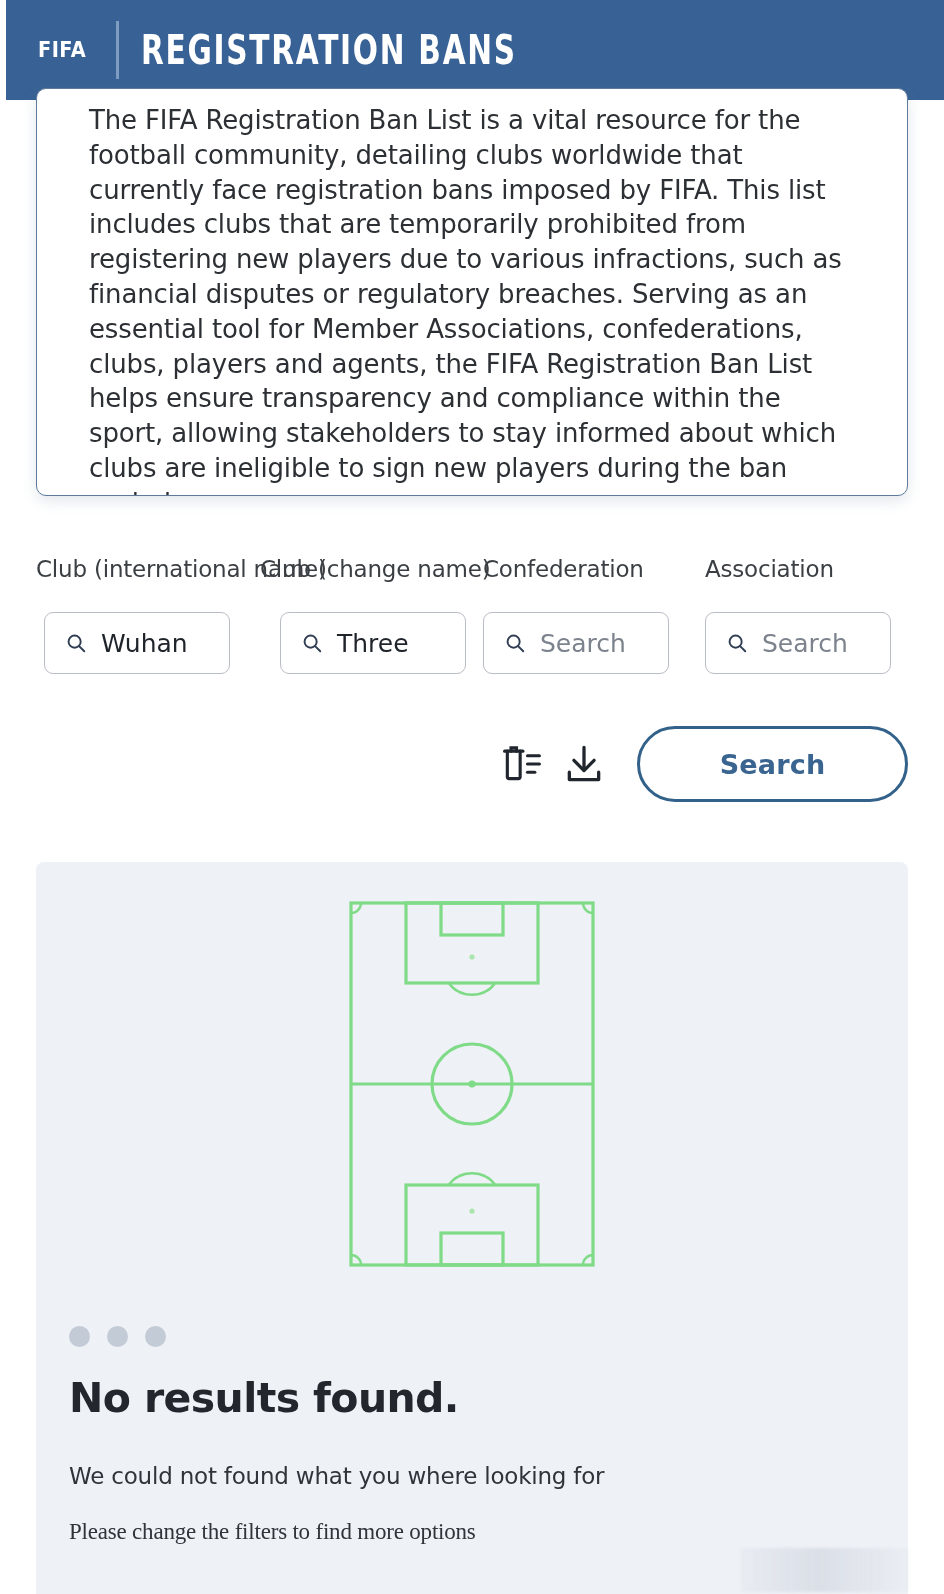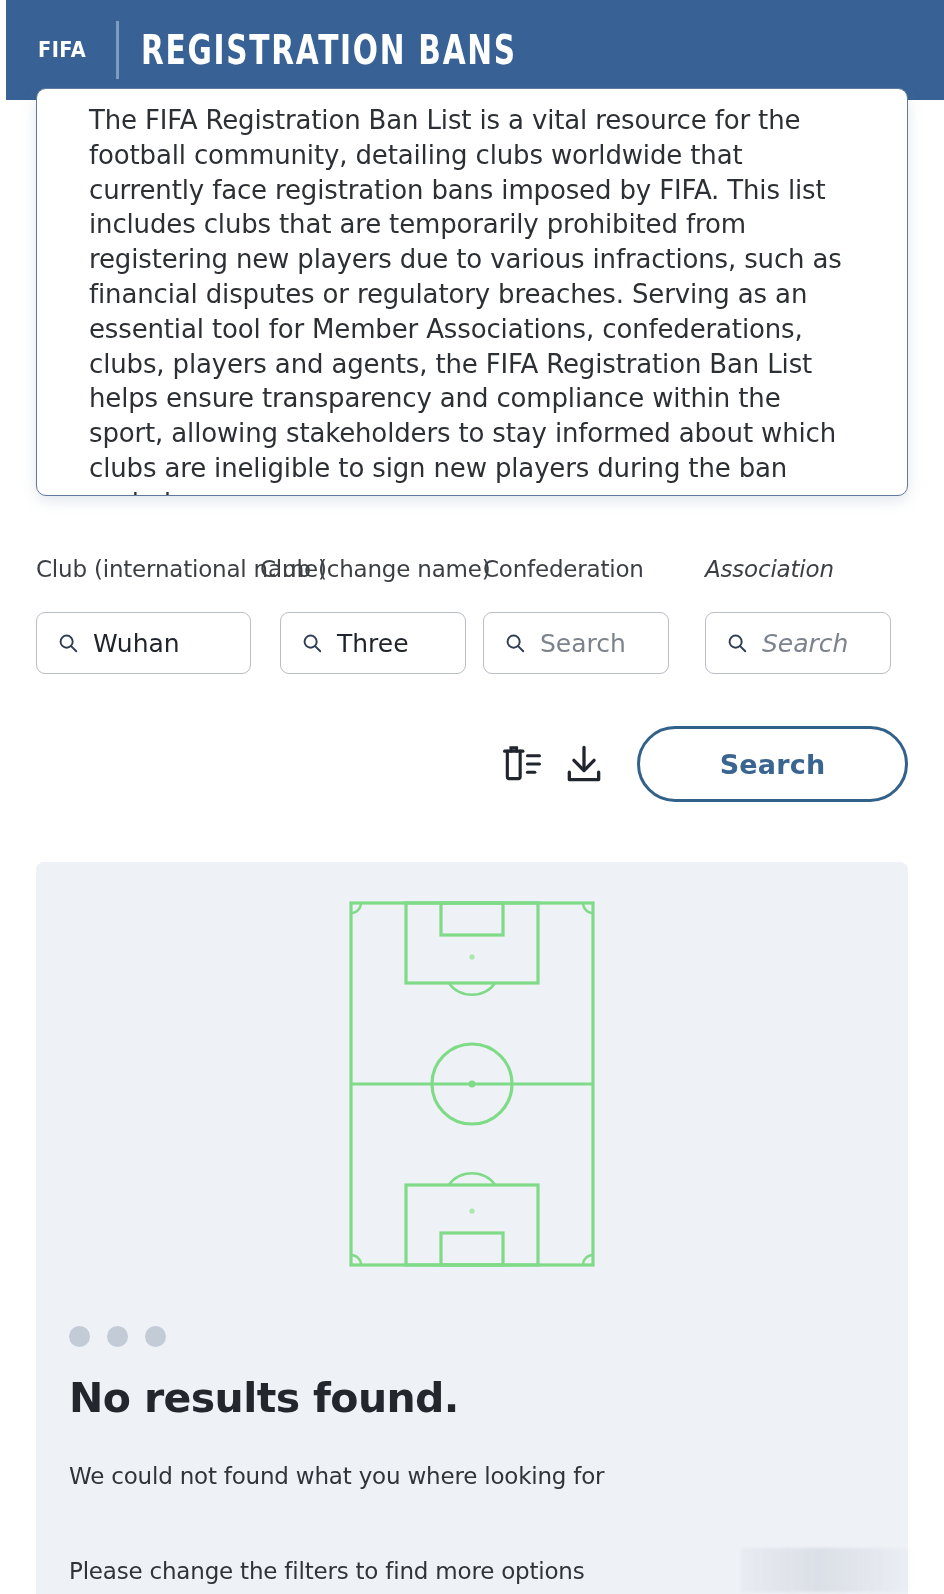--- a/index.html
+++ b/index.html
@@ -83,21 +83,21 @@
     width: 944px;
     height: 130px;
   }
   .filter-col {
     position: absolute;
     top: 0;
   }
   .filter-col.c0 { left: 36px;  width: 224px; }
   .filter-col.c1 { left: 260px; width: 223px; }
   .filter-col.c2 { left: 483px; width: 222px; }
-  .filter-col.c3 { left: 705px; width: 223px; font-style: italic; }
+  .filter-col.c3 { left: 705px; width: 223px; }
 
   .filter-label {
     font-size: 23px;
     color: #3b3f44;
     font-family: "DejaVu Sans", sans-serif;
     white-space: nowrap;
     height: 30px;
     letter-spacing: -0.2px;
   }
 
@@ -106,21 +106,21 @@
     top: 56px;
     height: 62px;
     background: #ffffff;
     border: 1.4px solid #b9bdc4;
     border-radius: 9px;
     display: flex;
     align-items: center;
     padding-left: 20px;
     overflow: hidden;
   }
-  .filter-col.c0 .filter-input { width: 215px; }
+  .filter-col.c0 .filter-input { width: 186px; margin-left: 8px; }
   .filter-col.c1 .filter-input { width: 186px; margin-left: 20px; }
   .filter-col.c2 .filter-input { width: 186px; }
   .filter-col.c3 .filter-input { width: 186px; }
 
   .search-glyph {
     flex: 0 0 auto;
     width: 22px;
     height: 22px;
     margin-right: 14px;
     display: block;
@@ -221,21 +221,21 @@
   }
   .no-results-line {
     position: absolute;
     left: 33px;
     font-size: 23px;
     color: #2f343a;
     font-family: "DejaVu Sans", sans-serif;
     letter-spacing: -0.2px;
   }
   .no-results-line.l1 { top: 601px; }
-  .no-results-line.l2 { top: 696px; }
+  .no-results-line.l2 { top: 657px; font-family: Liberation Serif, serif; }
 
   .bottom-artifact {
     position: absolute;
     left: 741px;
     top: 1548px;
     width: 170px;
     height: 44px;
     background: linear-gradient(90deg, rgba(160,170,185,0.10), rgba(120,130,150,0.22) 46%, rgba(160,170,185,0.05));
     filter: blur(1.6px);
     opacity: 0.75;

